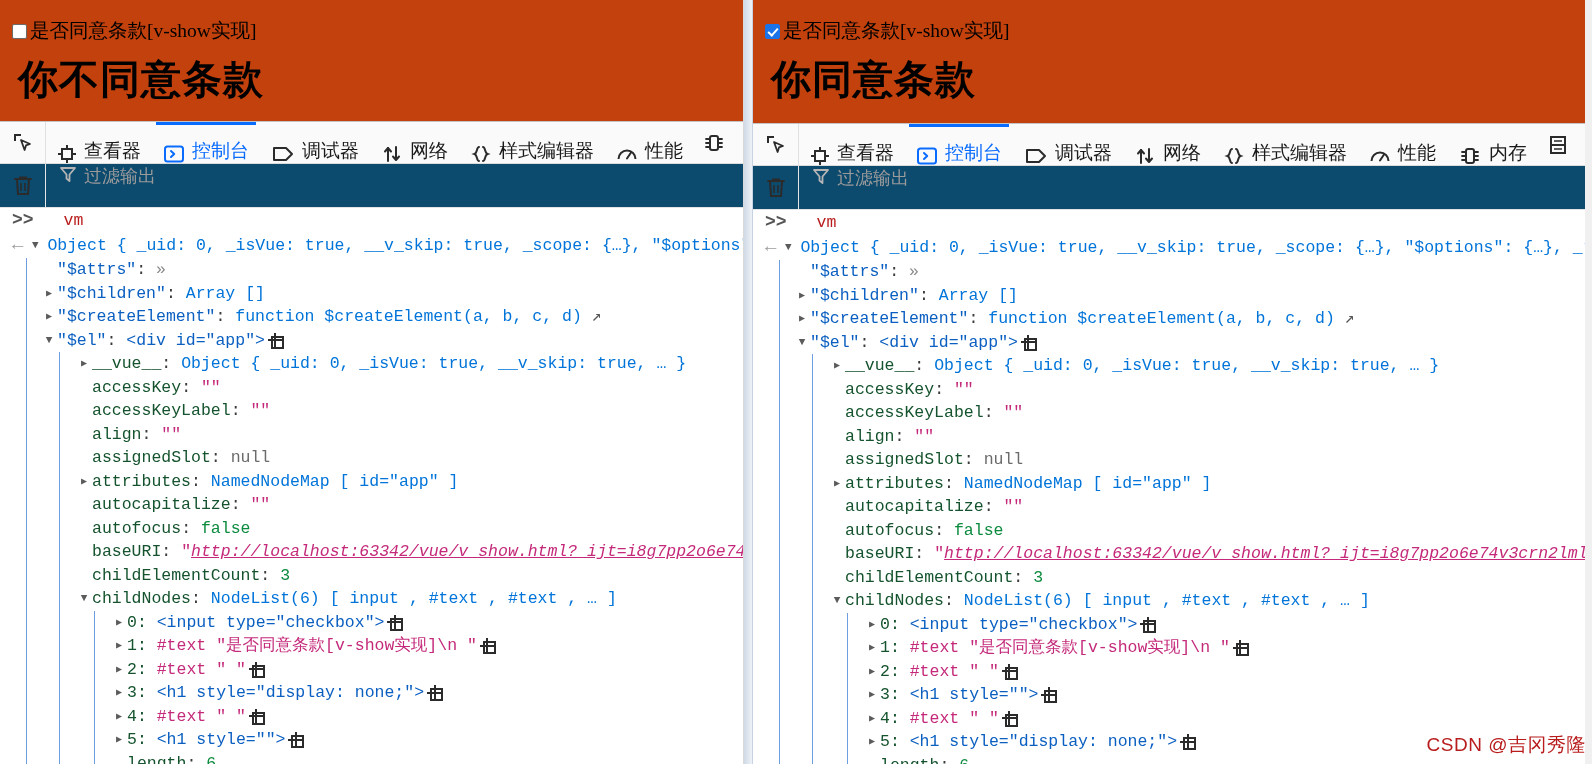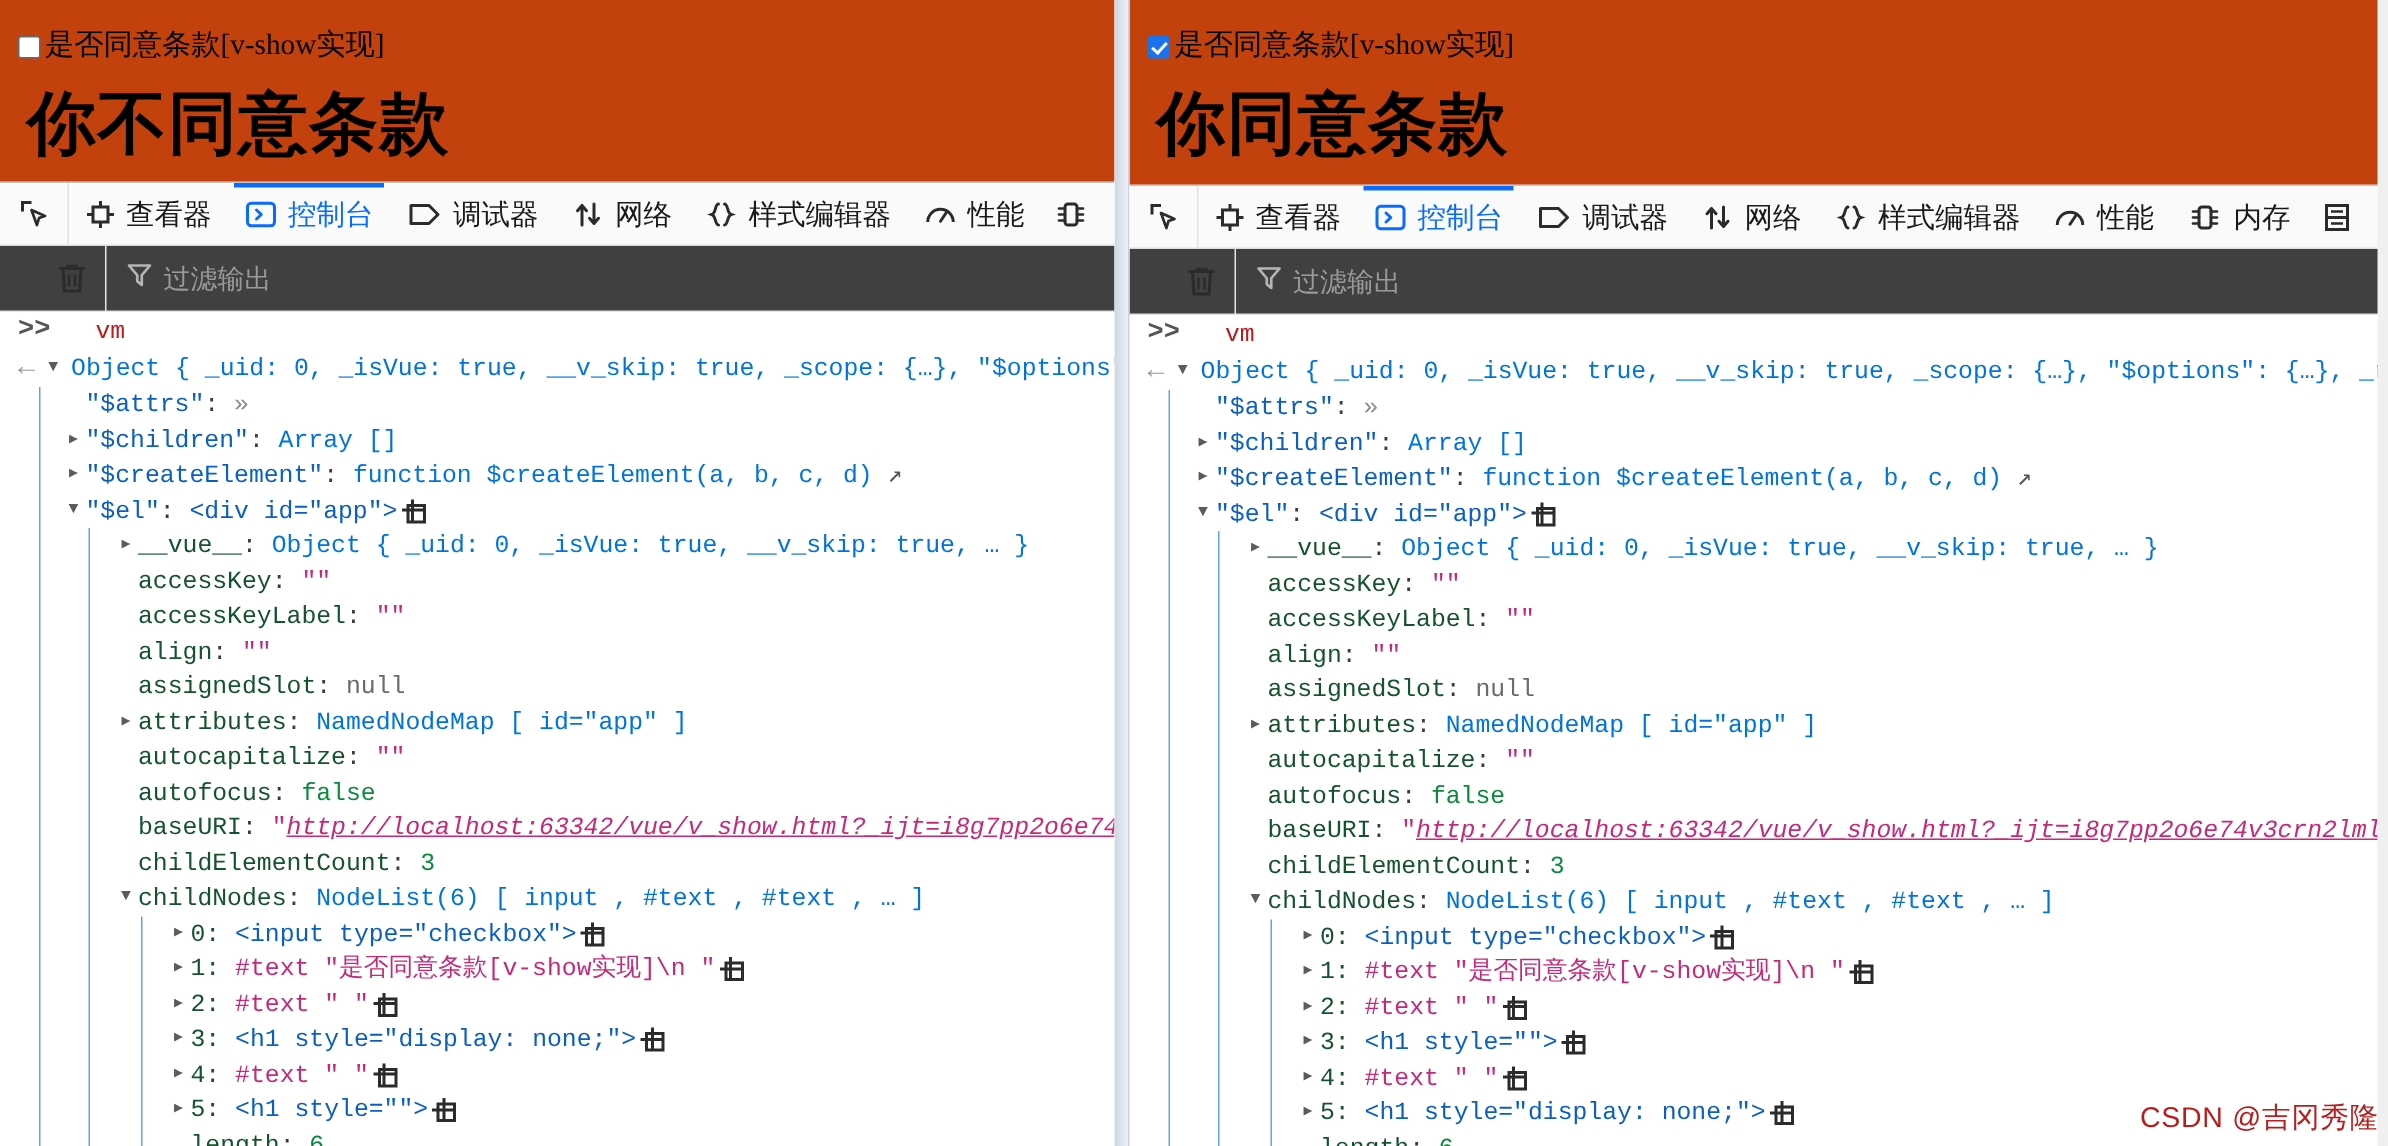--- a/index.html
+++ b/index.html
@@ -64,21 +64,21 @@
     content: "";
     position: absolute;
     left: 4px; top: 1px;
     width: 4px; height: 8px;
     border: solid #fff;
     border-width: 0 2px 2px 0;
     transform: rotate(42deg);
   }
   .h1-line {
     font-family: "Liberation Serif", serif;
-    font-size: 46px;
+    font-size: 40px;
     font-weight: bold;
     color: #000;
     margin: 18px 0 0 6px;
     line-height: 1.05;
     letter-spacing: 1px;
   }
 
   
   .dt {
     border-top: 1px solid #c4c4c4;
@@ -94,21 +94,21 @@
     white-space: nowrap;
   }
   .dt-pickbtn {
     width: 46px; height: 42px;
     display: flex; align-items: center; justify-content: center;
     border-right: 1px solid #e0e0e0;
     flex: 0 0 auto;
   }
   .dt-tab {
     display: flex;
-    align-items: center;
+    align-items: flex-end;
     gap: 7px;
     height: 42px;
     padding: 0 11px;
     font-size: 19px;
     color: #1a1a1a;
     flex: 0 0 auto;
     position: relative;
     font-family: Liberation Serif, serif;
   }
   .dt-tab.active { color: #0a6cff; }
@@ -121,25 +121,24 @@
   }
   .dt-tab .ic { display: flex; align-items: center; }
   .dt-rightbtn {
     width: 40px; height: 42px;
     display: flex; align-items: center; justify-content: center;
     flex: 0 0 auto;
   }
 
   .dt-filterbar {
     display: flex;
-    align-items: center;
+    align-items: flex-start;
     height: 44px;
     border-bottom: 1px solid #e3e3e3;
-    background: #404040;
-    padding-left: 25px;
+    background: #0c4a6e;
   }
   .dt-trash {
     width: 46px; height: 44px;
     display: flex; align-items: center; justify-content: center;
     border-right: 1px solid #e6e6e6;
     flex: 0 0 auto;
   }
   .dt-filter {
     display: flex; align-items: center; gap: 7px;
     padding-left: 13px;

